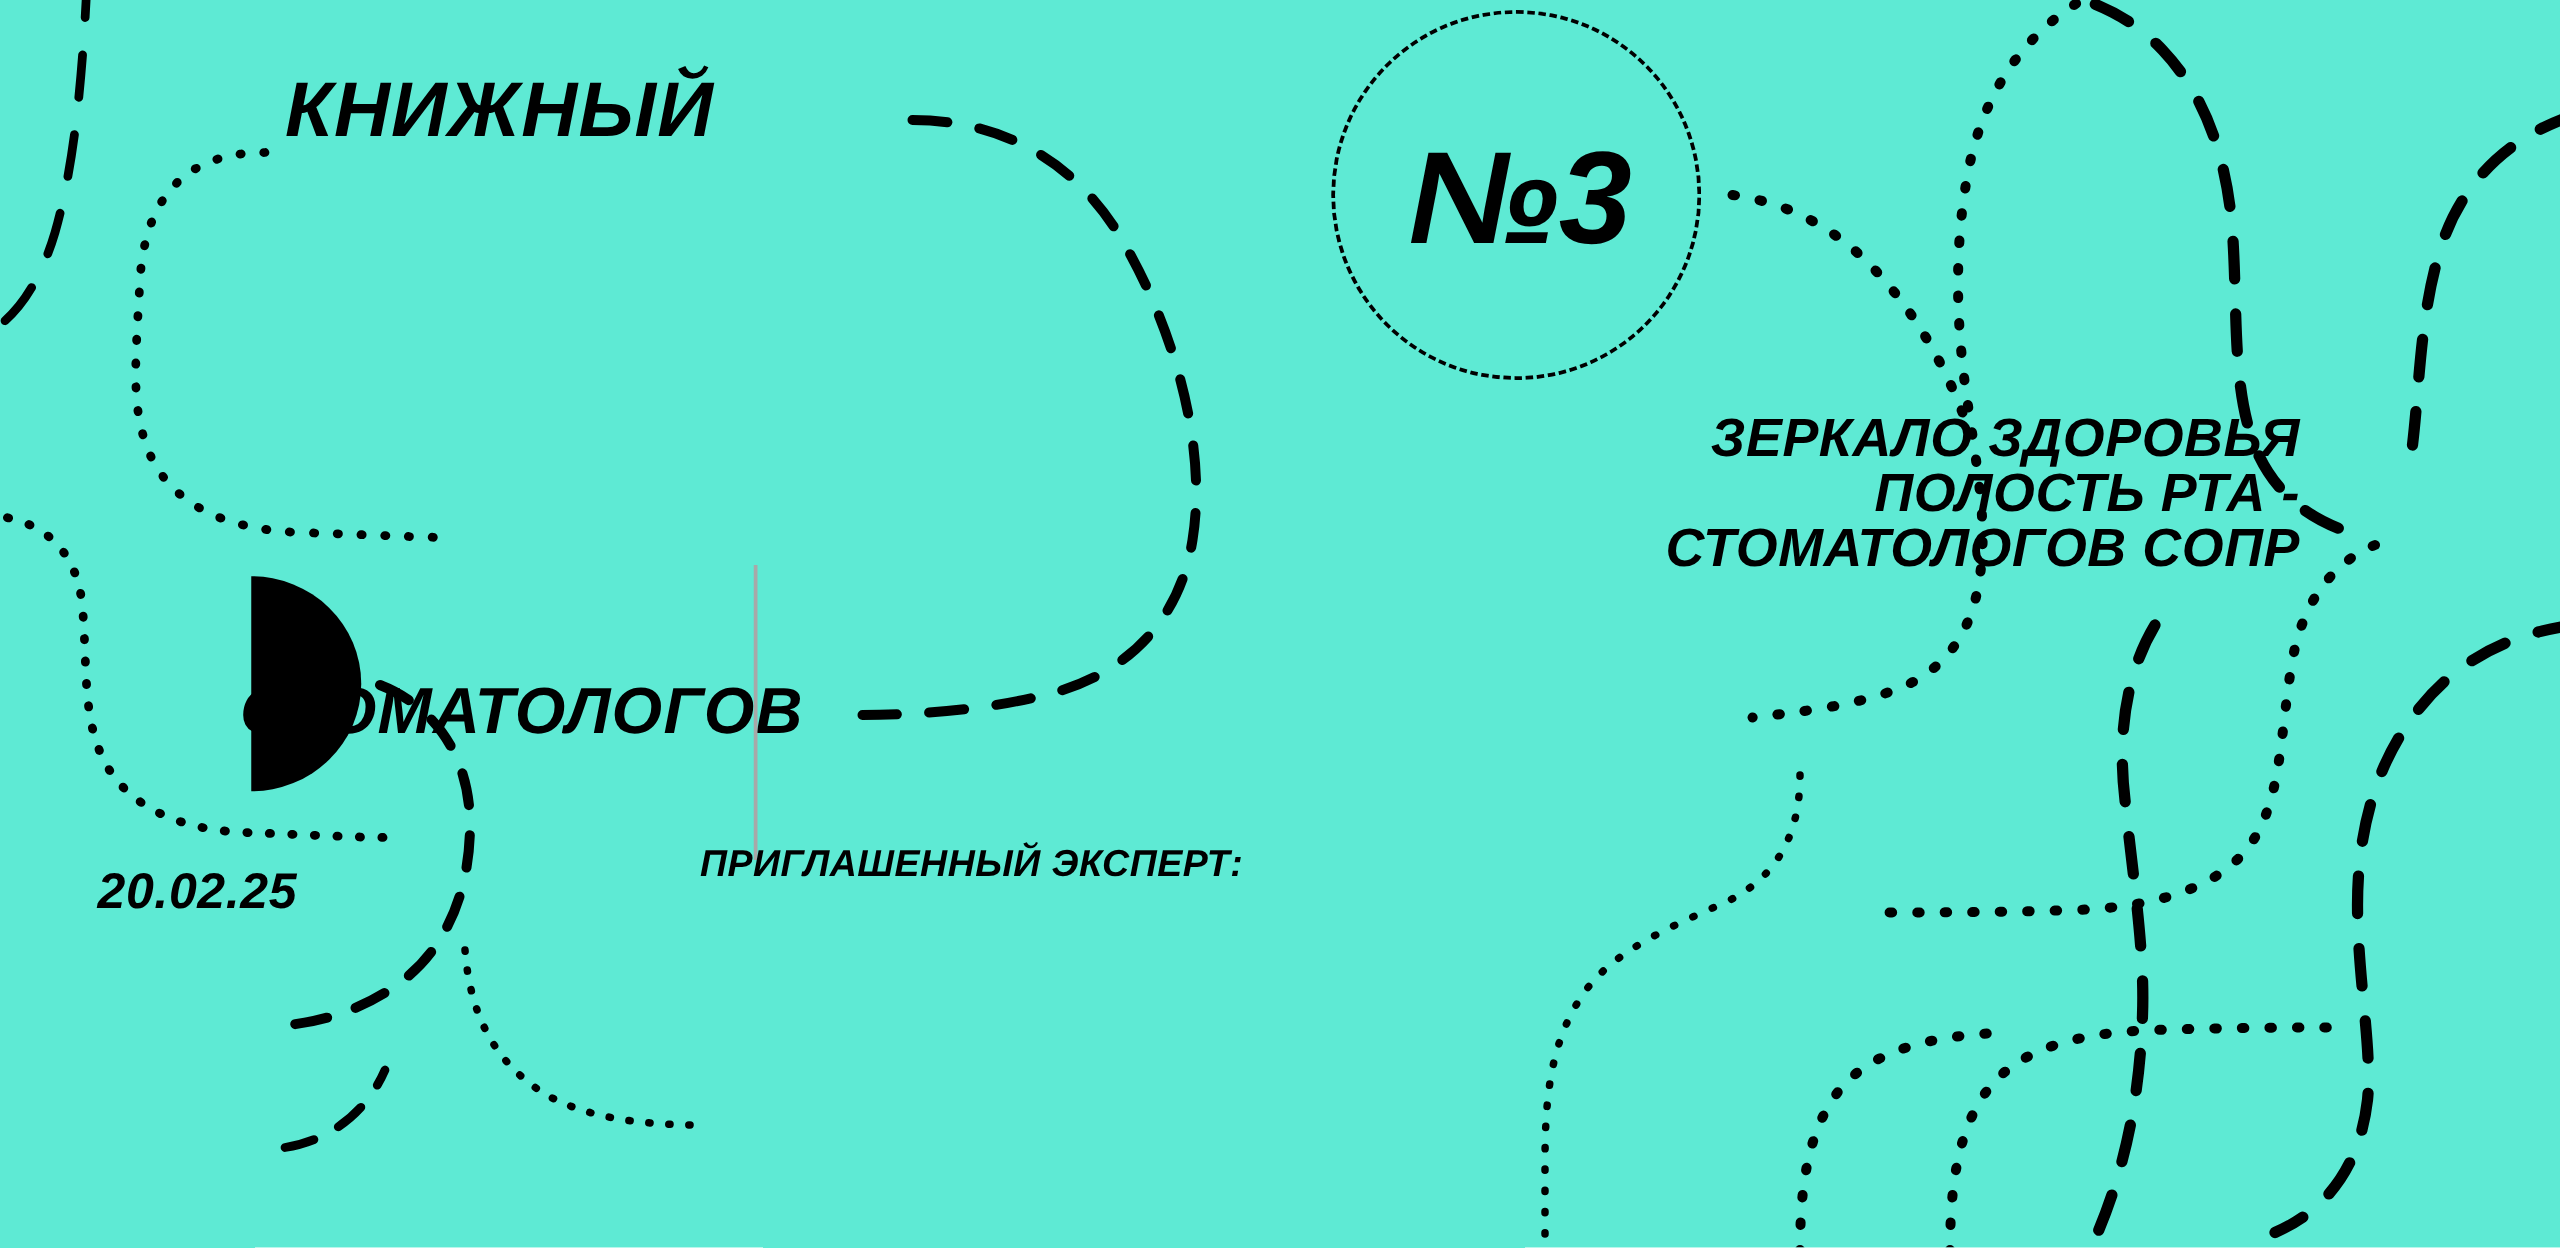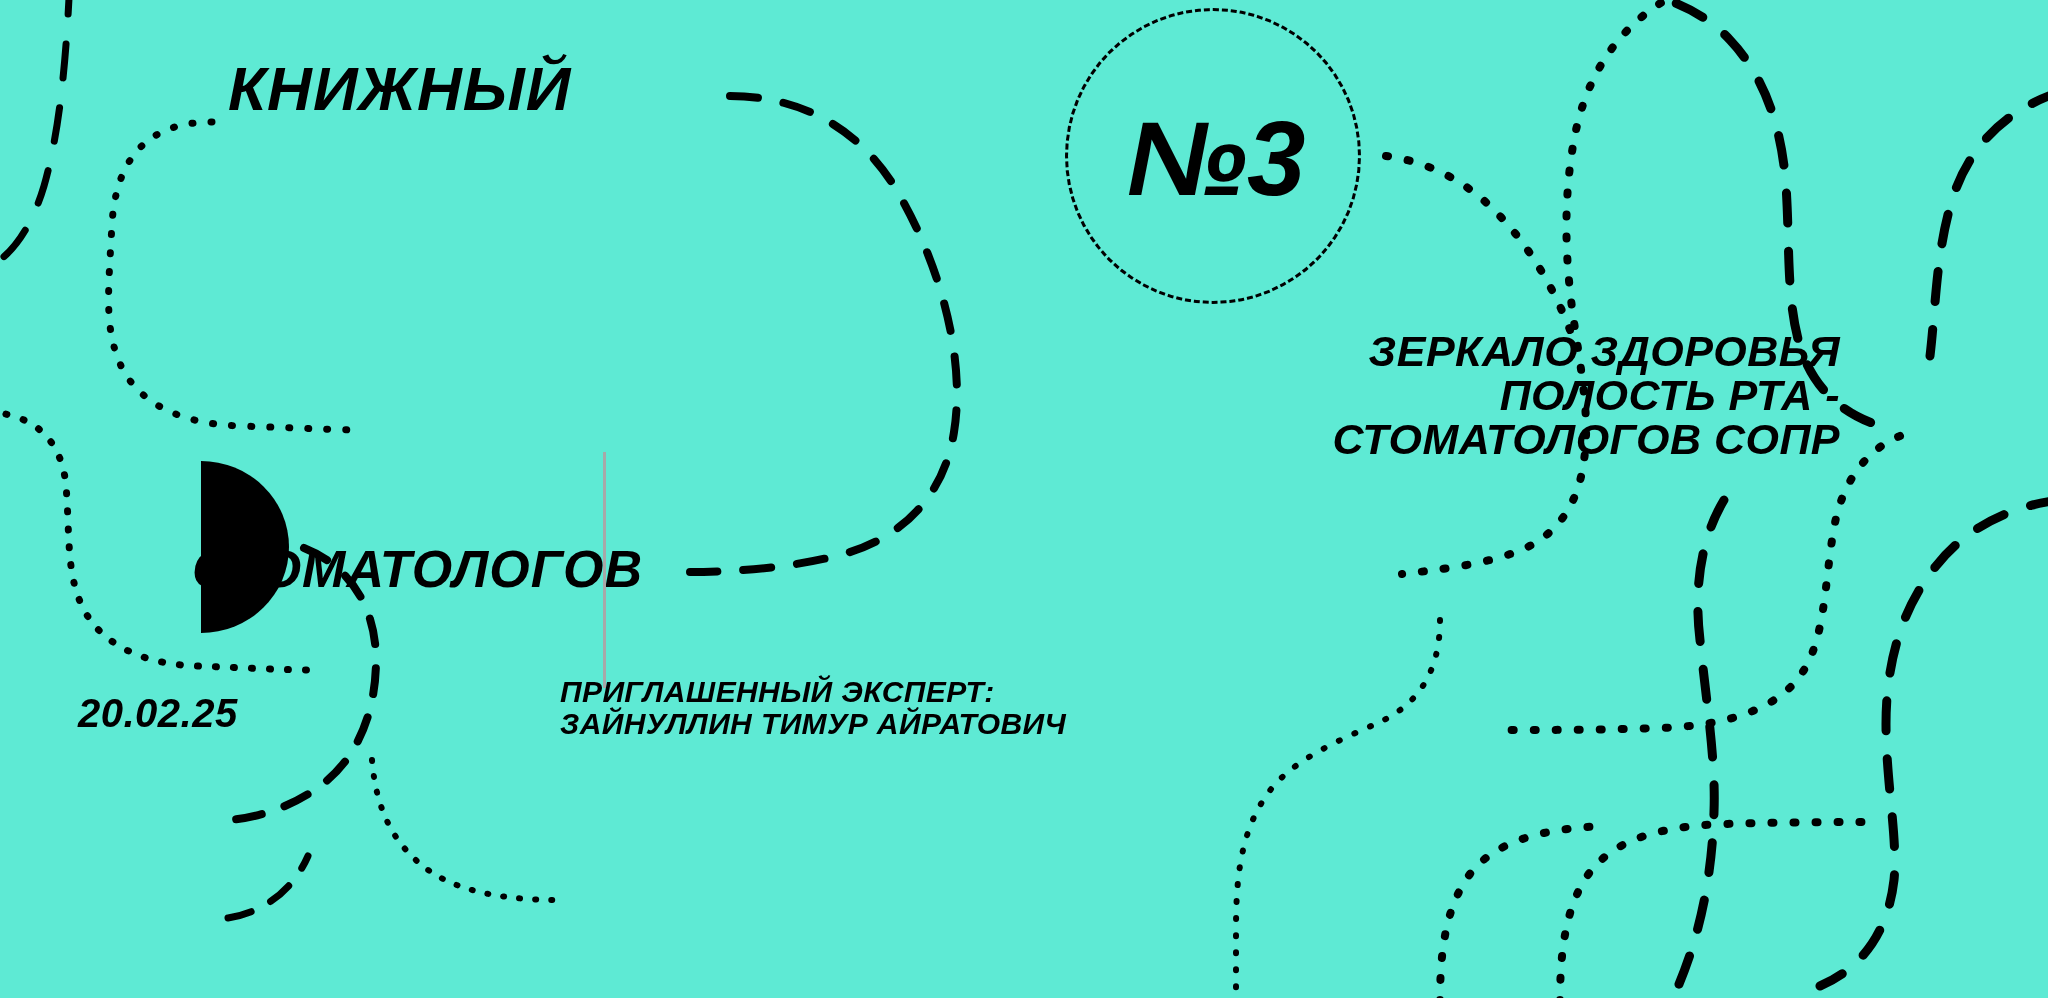--- a/index.html
+++ b/index.html
@@ -215,18 +215,17 @@
   </div>
 
   <div id="topic-block">
     <span class="txt topic-line">ЗЕРКАЛО ЗДОРОВЬЯ</span>
     <span class="txt topic-line">ПОЛОСТЬ РТА -</span>
     <span class="txt topic-line">СТОМАТОЛОГОВ СОПР</span>
   </div>
 
   <div id="expert-block">
     <span class="txt expert-line">ПРИГЛАШЕННЫЙ ЭКСПЕРТ:</span>
-    <span class="txt expert-line">ЗАЙНУЛЛИН ТИМУР АЙРАТОВИЧ</span>
   </div>
 
   <div class="txt" id="date-label">20.02.25</div>
 
 </div>
 
 </body></html>

